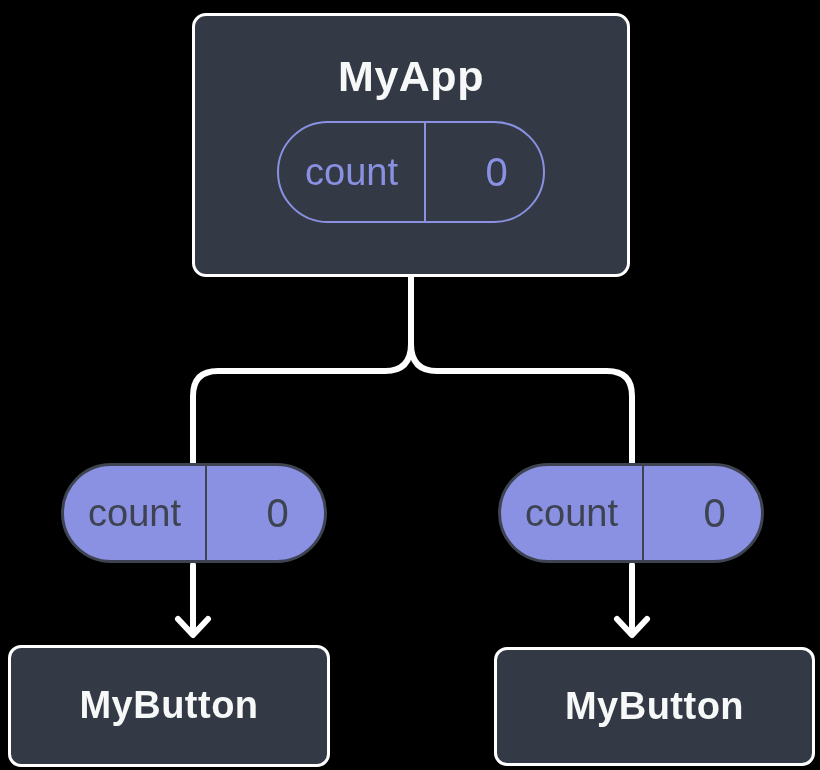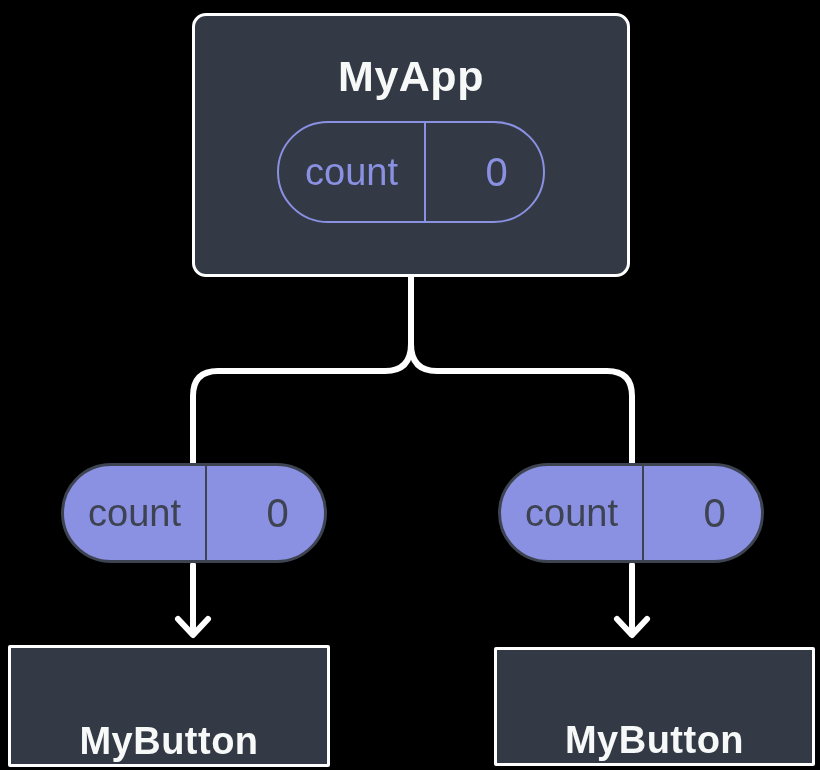--- a/index.html
+++ b/index.html
@@ -98,23 +98,23 @@
   }
   .pill-value {
     flex: 0 0 93px;
     display: flex;
     align-items: center;
     justify-content: center;
     font-size: 40px;
   }
   .child-node {
     display: flex;
-    align-items: flex-end;
+    align-items: center;
     justify-content: center;
-    border-radius: 2px;
+    border-radius: 13px;
   }
   #child-node-left  { left: 8px;   top: 645px; width: 322px; height: 122px; }
   #child-node-right { left: 494px; top: 647px; width: 321px; height: 119px; }
   .child-node .node-title { font-size: 38px; }
 </style>
 </head>
 <body>
 
 <div id="canvas">
 

